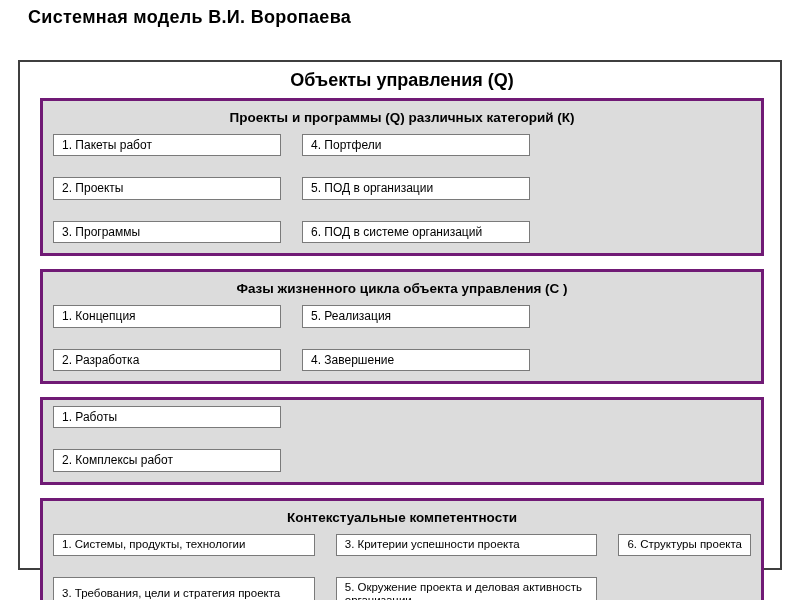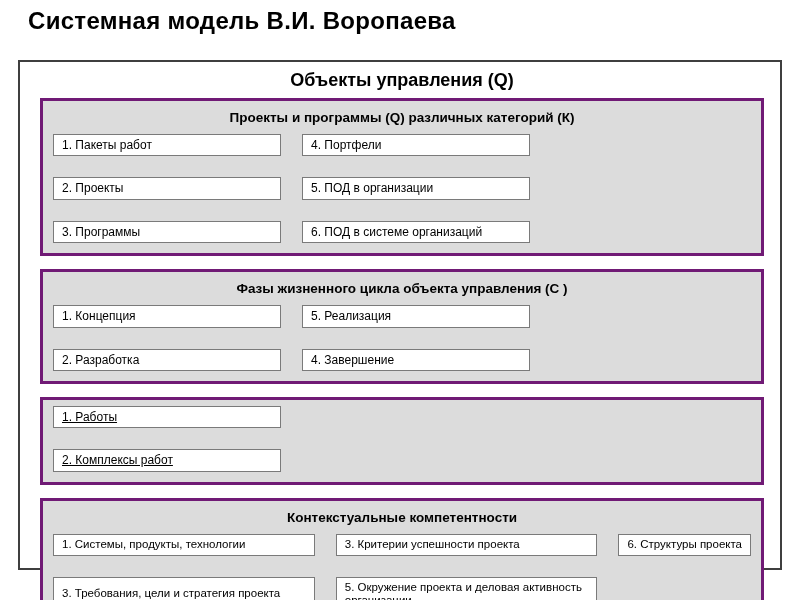--- a/index.html
+++ b/index.html
@@ -2,21 +2,21 @@
 <html><head>
 <meta charset="utf-8">
 <style>
   html,body { margin:0; padding:0; }
   body {
     width:800px; height:600px; background:#ffffff; overflow:hidden;
     font-family:"Liberation Sans", sans-serif; color:#000;
     position:relative;
   }
   .page-title {
-    font-weight:bold; font-size:24px; letter-spacing:0.3px;
+    font-weight:bold; font-size:18px; letter-spacing:0.3px;
     padding:7px 0 0 28px;
   }
   .panel {
     position:absolute; left:18px; top:60px; width:764px; height:510px;
     border:2px solid #3f3f3f; background:#ffffff; box-sizing:border-box;
   }
   .panel-title {
     text-align:center; font-weight:bold; font-size:18px;
     padding:8px 0 7px 4px;
   }
@@ -29,21 +29,21 @@
   .section-title {
     text-align:center; font-weight:bold; font-size:13.5px;
     padding:3px 0 9px 0;
   }
   .items {
     display:grid; grid-auto-flow:column;
     column-gap:12px; row-gap:8px; justify-content:start;gap:21px;
   }
   .s1 { grid-template-rows:repeat(3,auto); grid-template-columns:228px 228px; }
   .s2 { grid-template-rows:repeat(2,auto); grid-template-columns:228px 228px; }
-  .s3 { grid-template-rows:repeat(2,auto); grid-template-columns:228px;text-decoration:underline; }
+  .s3 { grid-template-rows:repeat(2,auto); grid-template-columns:228px; }
   .s4 { grid-template-rows:repeat(2,auto); grid-template-columns:1fr 1fr; justify-content:stretch; }
   .item {
     background:#ffffff; border:1px solid #7a7a7a;
     padding:3px 8px; font-size:12px; line-height:1.2;
     display:flex; align-items:center; min-height:17px;
     box-sizing:border-box;
   }
   .s4 .item { font-size:11.5px; min-height:18px; }
 </style>
 </head>

